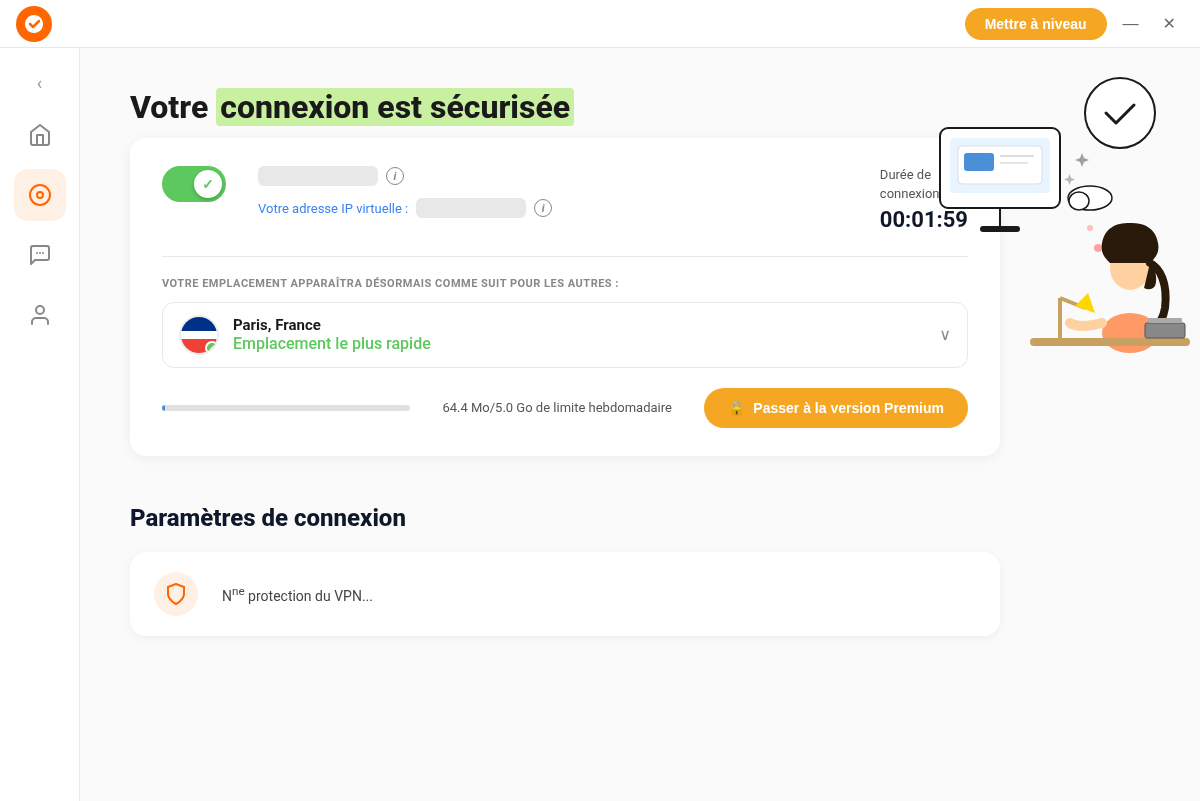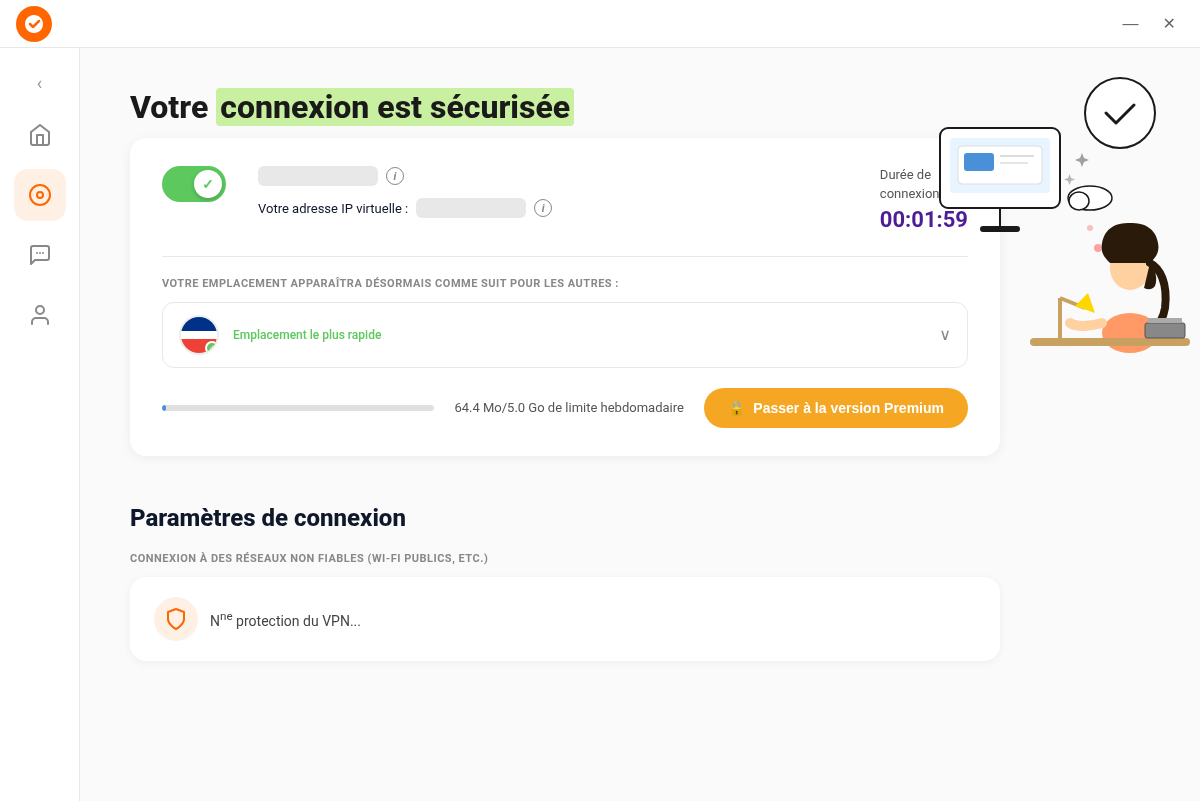--- a/index.html
+++ b/index.html
@@ -228,21 +228,21 @@
       font-style: italic;
       font-weight: bold;
     }
     .ip-virtual-row {
       display: flex;
       align-items: center;
       gap: 8px;
     }
     .ip-virtual-label {
       font-size: 13px;
-      color: #0f172a;
+      color: #3b82f6;
     }
     .ip-virtual-value {
       background: #e8e8e8;
       border-radius: 6px;
       width: 110px;
       height: 20px;
     }
 
     
     .duration-box {
@@ -251,21 +251,21 @@
       margin-left: 44px;
     }
     .duration-label {
       font-size: 13px;
       color: #555;
       line-height: 1.4;
     }
     .duration-time {
       font-size: 22px;
       font-weight: 700;
-      color: #4c1d95;
+      color: #0f172a;
       margin-top: 4px;
     }
 
     
     .card-divider {
       border: none;
       border-top: 1px solid #e8e8e8;
       margin-bottom: 20px;
     }
 
@@ -325,34 +325,34 @@
     }
     .location-text {
       flex: 1;
     }
     .location-name {
       font-size: 15px;
       font-weight: 700;
       color: #1a1a1a;
     }
     .location-sub {
-      font-size: 12px;
+      font-size: 16px;
       color: #5CC85E;
       font-weight: 500;
     }
     .chevron-down {
       color: #888;
       font-size: 16px;
     }
 
     
     .progress-row {
       display: flex;
       align-items: center;
-      gap: 20px;
+      gap: 32px;
     }
     .progress-bar-container {
       flex: 1;
       height: 6px;
       background: #e0e0e0;
       border-radius: 3px;
       overflow: hidden;
     }
     .progress-bar-fill {
       height: 100%;
@@ -399,21 +399,21 @@
       margin-bottom: 12px;
     }
     .settings-card {
       background: white;
       border-radius: 16px;
       padding: 20px 24px;
       max-width: 870px;
       box-shadow: 0 2px 8px rgba(0,0,0,0.05);
       display: flex;
       align-items: center;
-      gap: 12px;
+      gap: 24px;
     }
     .settings-card-icon {
       width: 44px;
       height: 44px;
       background: #FFF0E6;
       border-radius: 50%;
       display: flex;
       align-items: center;
       justify-content: center;
       font-size: 20px;
@@ -436,20 +436,21 @@
 <div class="titlebar">
   <div class="titlebar-left">
     <div class="app-logo">
       <svg width="22" height="22" viewBox="0 0 22 22" fill="none">
         <path d="M11 2C6 2 2 6 2 11s4 9 9 9 9-4 9-9-4-9-9-9z" fill="white"></path>
         <path d="M7 11l3 3 6-6" stroke="#FF6600" stroke-width="2.5" stroke-linecap="round" stroke-linejoin="round"></path>
       </svg>
     </div>
   </div>
   <div class="titlebar-right">
+    <button class="upgrade-btn">Mettre à niveau</button>
     <button class="win-btn">—</button>
     <button class="win-btn">✕</button>
   </div>
 </div>
 
 <div class="main-layout">
 
   <div class="sidebar">
     <div class="sidebar-back">‹</div>
     <div class="sidebar-item">
@@ -566,40 +567,40 @@
       <div class="location-selector">
         <div class="flag">
           <div class="flag-inner">
             <div class="flag-blue"></div>
             <div class="flag-white"></div>
             <div class="flag-red"></div>
           </div>
           <div class="flag-green-badge">✓</div>
         </div>
         <div class="location-text">
+          <div class="location-name">Paris, France</div>
           <div class="location-sub">Emplacement le plus rapide</div>
         </div>
         <span class="chevron-down">∨</span>
       </div>
 
       <div class="progress-row">
         <div class="progress-bar-container">
           <div class="progress-bar-fill"></div>
         </div>
         <span class="progress-label">64.4 Mo/5.0 Go de limite hebdomadaire</span>
         <button class="premium-btn">
           <span class="lock-icon">🔒</span>
           <span>Passer à la version Premium</span>
         </button>
       </div>
 
     </div>
 
     <h2 class="settings-title">Paramètres de connexion</h2>
-    <div class="settings-section-label">CONNEXION À DES RÉSEAUX NON FIABLES (WI-FI PUBLICS, ETC.)</div>
     <div class="settings-card">
       <div class="settings-card-icon">
         <svg width="24" height="24" viewBox="0 0 24 24" fill="none" stroke="#FF6600" stroke-width="2" stroke-linecap="round" stroke-linejoin="round">
           <path d="M12 22s8-4 8-10V5l-8-3-8 3v7c0 6 8 10 8 10z"></path>
         </svg>
       </div>
       <div class="settings-card-text">
         <span>N<sup>ne</sup> protection du VPN...</span>
       </div>
     </div>

